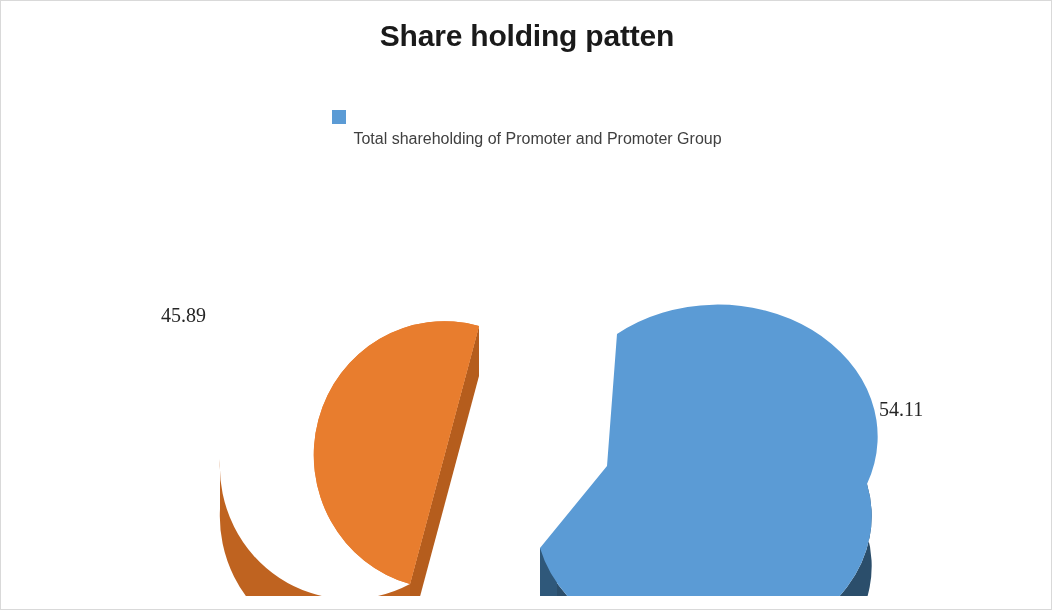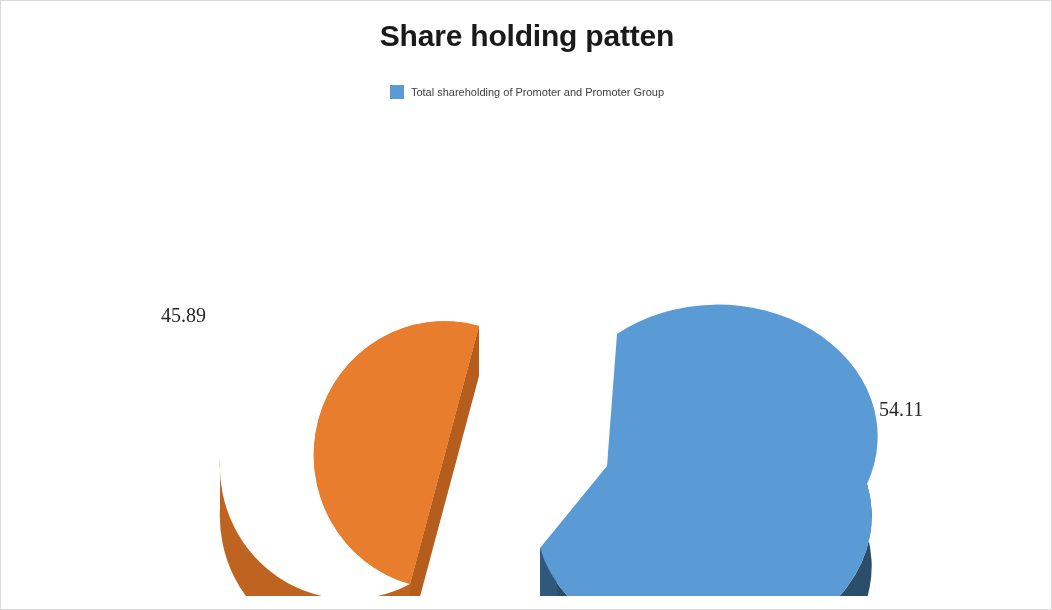--- a/index.html
+++ b/index.html
@@ -49,24 +49,25 @@
     align-items: center;
     gap: 7px;
   }
   .legend-swatch {
     width: 14px;
     height: 14px;
     display: inline-block;
     flex: 0 0 auto;
   }
   .legend-label {
-    font-size: 11px;
+    font-size: 16px;
     color: #404040;
     white-space: nowrap;
     font-family: "Liberation Sans", sans-serif;
+    margin-top: 45px;
   }
   #plot-area {
     position: absolute;
     left: 16px;
     top: 125px;
     width: 1052px;
     height: 470px;
   }
   #pie-svg {
     display: block;

